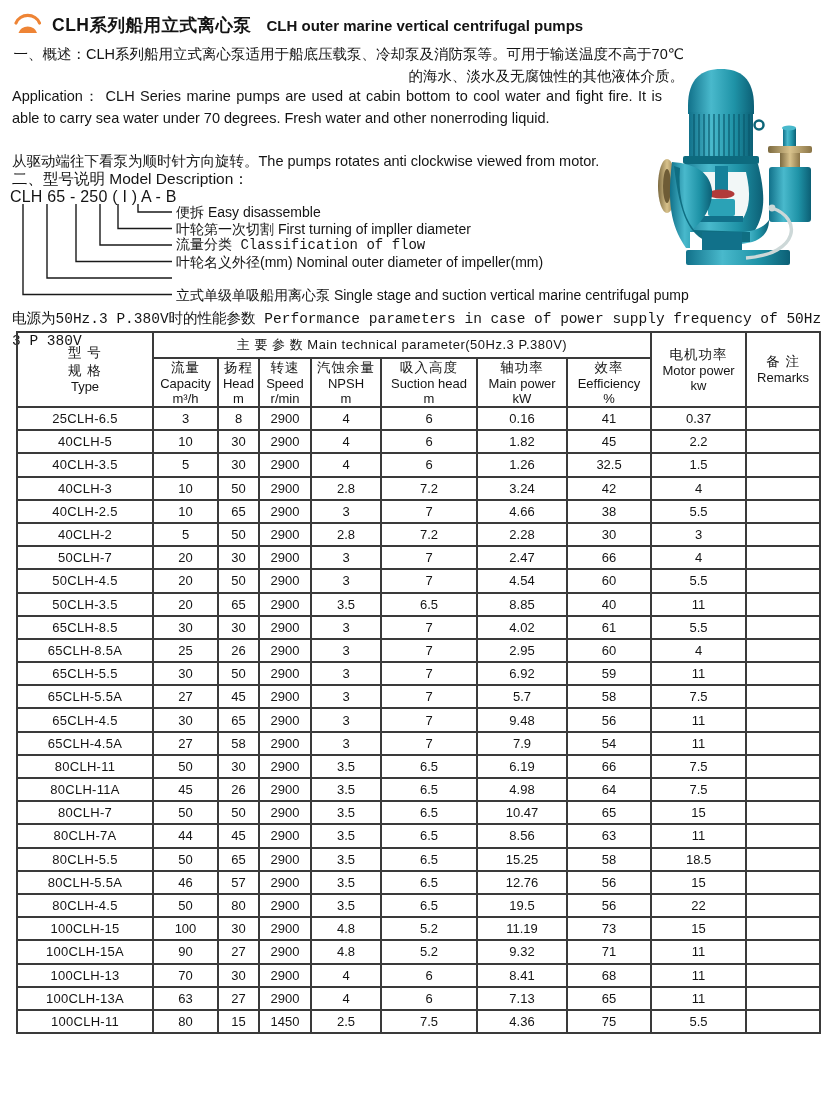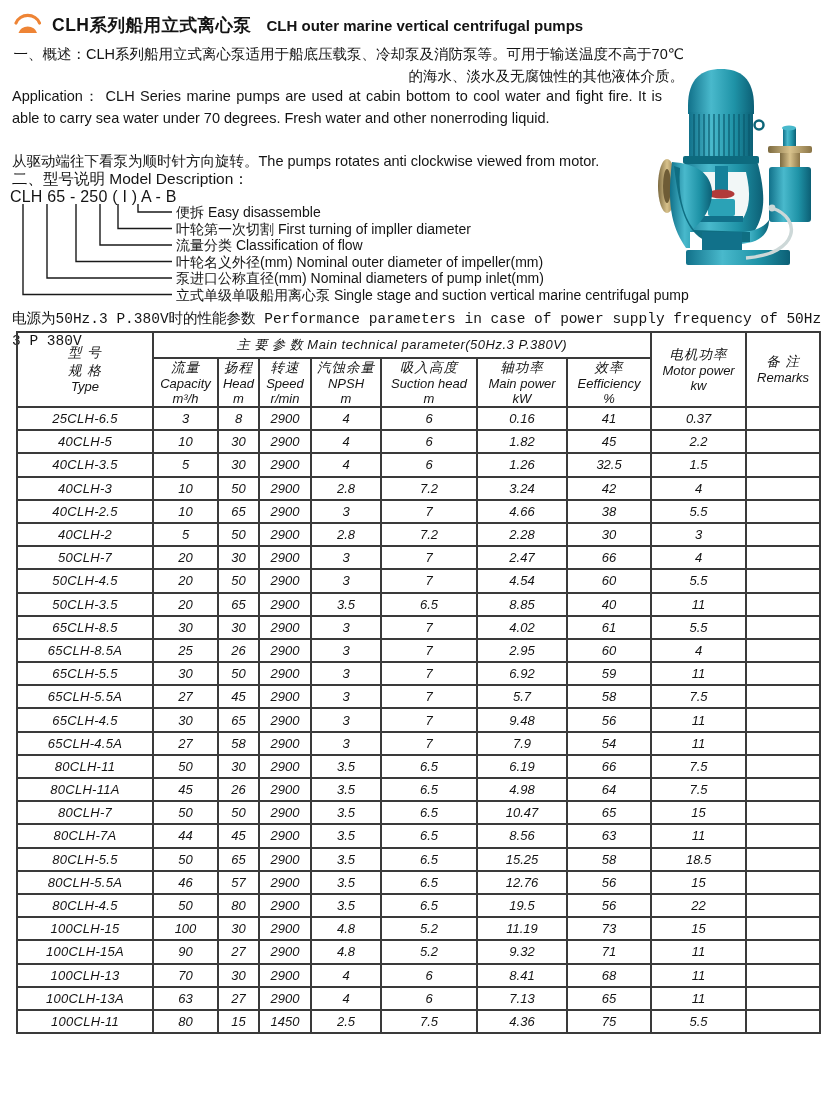--- a/index.html
+++ b/index.html
@@ -134,29 +134,28 @@
       <polyline points="108,16 108,40.5 162,40.5"></polyline>
       <polyline points="90,16 90,57 162,57"></polyline>
       <polyline points="66,16 66,73.5 162,73.5"></polyline>
       <polyline points="37,16 37,90 162,90"></polyline>
       <polyline points="13,16 13,106.5 162,106.5"></polyline>
     </g>
   </svg>
   <div id="model-code">CLH 65 - 250 ( I ) A - B</div>
   <div class="callout" style="top:16px;">便拆  Easy disassemble</div>
   <div class="callout" style="top:32.5px;">叶轮第一次切割  First turning of impller diameter</div>
-  <div class="callout" style="top:49px;">流量分类  Classification of flow</div>
+  <div class="callout" style="top:49px;font-family:Liberation Mono, monospace;">流量分类  Classification of flow</div>
   <div class="callout" style="top:65.5px;">叶轮名义外径(mm)  Nominal outer diameter of impeller(mm)</div>
-  <div class="callout" style="top:82px;">泵进口公称直径(mm)  Nominal diameters of pump inlet(mm)</div>
   <div class="callout" style="top:98.5px;">立式单级单吸船用离心泵  Single stage and suction vertical marine centrifugal pump</div>
 </div>
 
 <div class="abs para" style="top:309px;left:12px;width:810px;font-family:Liberation Mono, monospace;">电源为50Hz.3 P.380V时的性能参数  Performance parameters in case of power supply frequency of 50Hz 3 P 380V</div>
 
-<table id="ptable" class="abs" style="top:331px;left:16px;font-style:italic;">
+<table id="ptable" class="abs" style="top:331px;left:16px;">
   <colgroup>
     <col style="width:136px">
       <col style="width:65px">
       <col style="width:41px">
       <col style="width:52px">
     <col style="width:70px">
       <col style="width:96px">
       <col style="width:90px">
       <col style="width:84px">
     <col style="width:95px">

